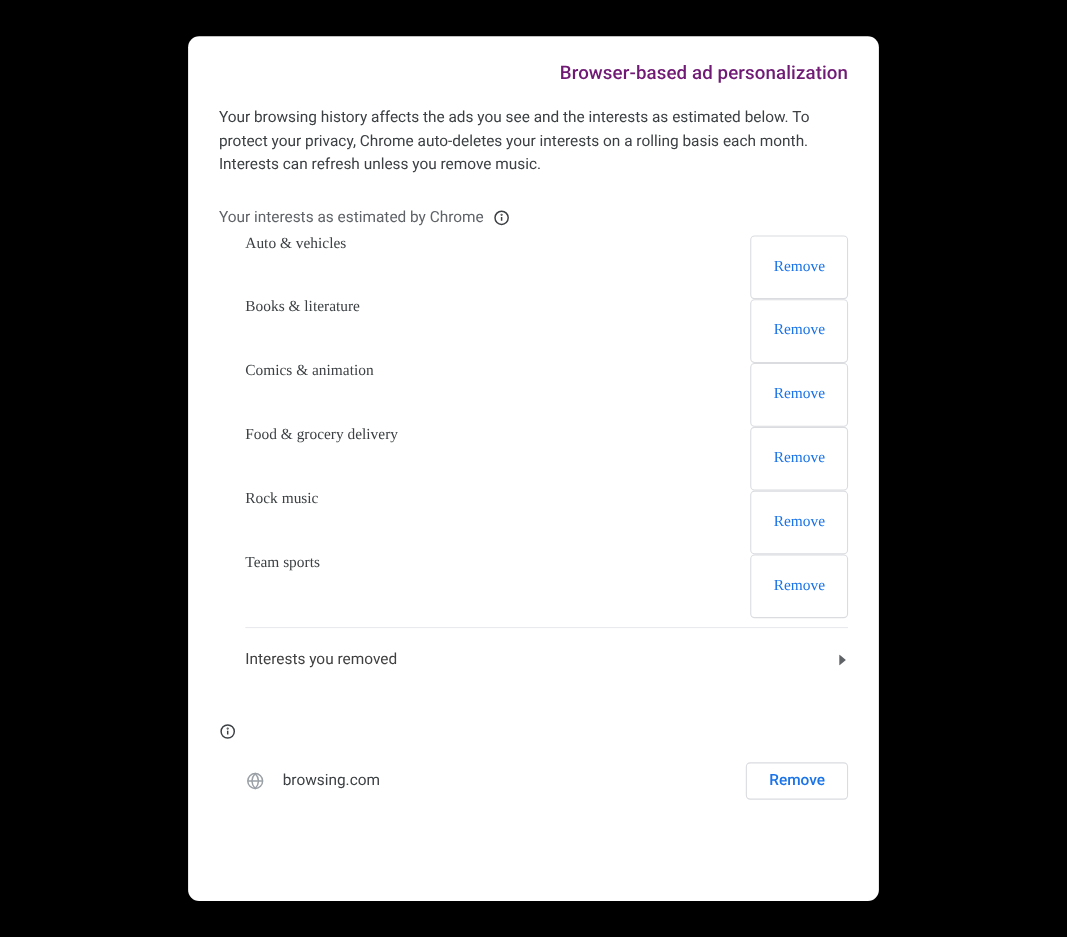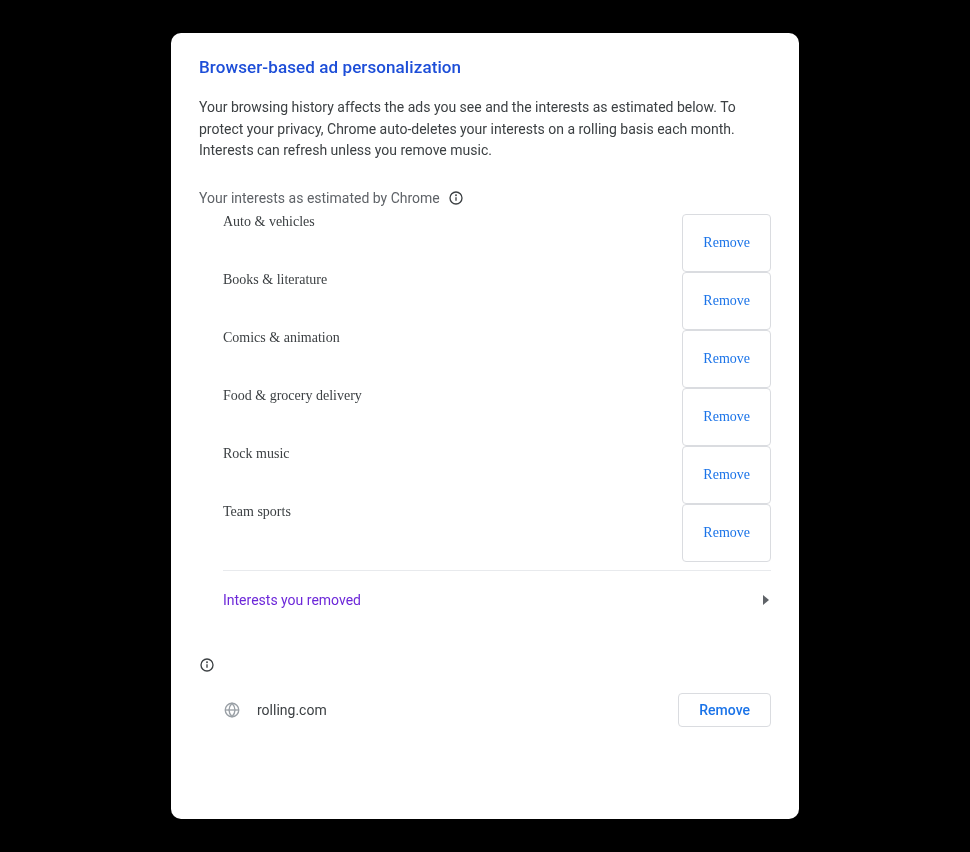--- a/index.html
+++ b/index.html
@@ -26,24 +26,25 @@
       flex-direction: column;
       overflow: hidden;
     }
     .scroll {
       flex: 1;
       overflow: hidden;
       padding: 24px 28px 0 28px;
     }
     .title {
       font-size: 17px;
-      color: #1d4ed8;
+      color: #701a75;
       font-weight: 500;
       margin-bottom: 20px;
       letter-spacing: 0.1px;
+      text-align: right;
     }
     .description {
       font-size: 14px;
       color: #3c4043;
       line-height: 1.55;
       margin-bottom: 22px;
     }
     .section-label {
       font-size: 14px;
       color: #5f6368;
@@ -99,21 +100,21 @@
       display: flex;
       align-items: center;
       justify-content: space-between;
       height: 58px;
       padding-left: 24px;
       cursor: pointer;
       margin-bottom: 20px;
     }
     .expand-label {
       font-size: 14px;
-      color: #6d28d9;
+      color: #404040;
       text-align: right;
     }
     .chevron {
       color: #5f6368;
       display: inline-flex;
     }
     .chevron svg {
       width: 10px;
       height: 10px;
     }
@@ -235,21 +236,21 @@
 
       <div class="site-row">
         <div class="site-left">
           <span class="globe-icon">
             <svg viewBox="0 0 24 24" fill="none" stroke="currentColor" stroke-width="1.8">
               <circle cx="12" cy="12" r="9"></circle>
               <path d="M3 12h18"></path>
               <path d="M12 3c2.5 2.7 4 6 4 9s-1.5 6.3-4 9c-2.5-2.7-4-6-4-9s1.5-6.3 4-9z"></path>
             </svg>
           </span>
-          <span class="site-label">rolling.com</span>
+          <span class="site-label">browsing.com</span>
         </div>
         <button class="remove-btn">Remove</button>
       </div>
     </div>
 
   </div>
 
 </div>
 
 </body></html>

